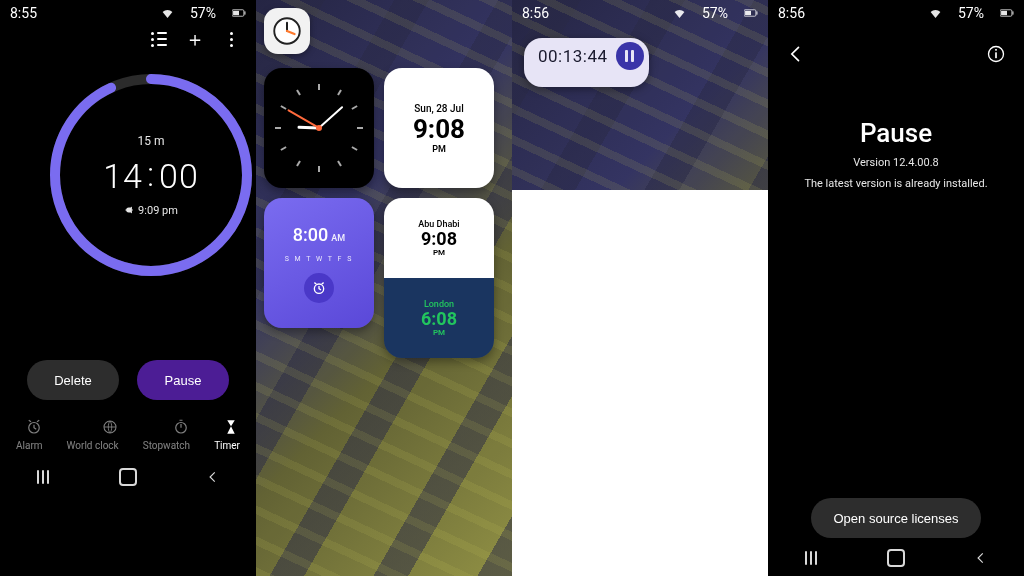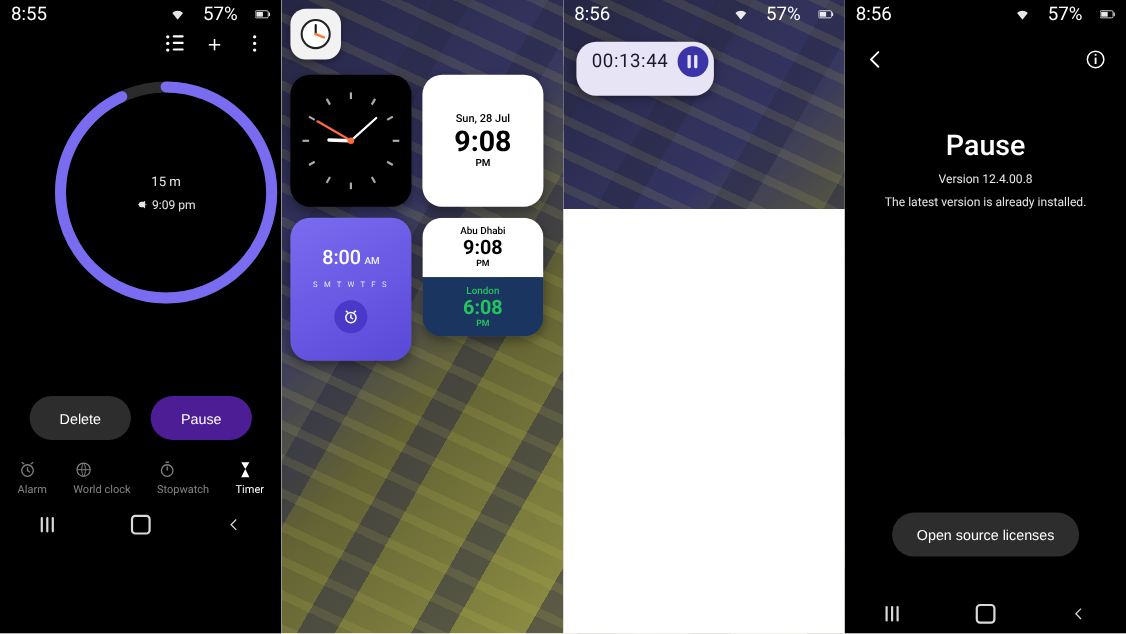--- a/index.html
+++ b/index.html
@@ -1,20 +1,20 @@
 <!DOCTYPE html>
 <html><head>
 <meta charset="utf-8">
 <style>
   html,body{margin:0;padding:0;background:#fff;font-family:-apple-system,BlinkMacSystemFont,'Segoe UI',Roboto,sans-serif;}
   .canvas{width:1024px;height:576px;display:flex;background:#fff;}
   .phone{width:256px;height:576px;position:relative;overflow:hidden;background:#000;color:#fff;display:flex;flex-direction:column;}
   .phone.light{background:#fff;color:#000;}
   
-  .status{display:flex;justify-content:space-between;align-items:center;font-size:17px;padding:4px 10px 2px;height:18px;}
+  .status{display:flex;justify-content:space-between;align-items:center;font-size:14px;padding:4px 10px 2px;height:18px;}
   .status .right{display:flex;align-items:center;gap:16px;}
   .sicon{display:inline-block;opacity:.9;}
   
   .top-actions{display:flex;justify-content:flex-end;gap:18px;padding:6px 16px 0;}
   .icn{width:18px;height:18px;display:flex;align-items:center;justify-content:center;}
   .dots{display:flex;flex-direction:column;gap:3px;align-items:center;justify-content:center;height:18px;}
   .dots span{width:3px;height:3px;border-radius:50%;background:#fff;}
   .plus{font-size:20px;line-height:18px;}
   .listicn{display:flex;flex-direction:column;gap:3px;width:16px;}
   .listicn div{display:flex;align-items:center;gap:3px;}
@@ -27,21 +27,21 @@
   .dur{font-size:12px;opacity:.9;}
   .time-left{font-size:34px;font-weight:300;letter-spacing:1px;}
   .time-left .colon{margin:0 4px;position:relative;top:-2px;}
   .finish{font-size:11px;display:flex;align-items:center;gap:4px;opacity:.9;}
   .bell{width:10px;height:10px;}
   .btns{display:flex;gap:18px;justify-content:center;margin-top:auto;padding:0 16px;}
   .pill{height:40px;border-radius:20px;border:none;display:flex;align-items:center;justify-content:center;font-size:13px;font-weight:500;min-width:92px;}
   .pill.gray{background:#2d2d2d;color:#fff;}
   .pill.red{background:#4c1d95;color:#fff;}
   .tabs{display:flex;justify-content:space-around;padding:18px 4px 8px;font-size:10px;}
-  .tab{display:flex;flex-direction:column;align-items:flex-start;gap:4px;opacity:.5;}
+  .tab{display:flex;flex-direction:column;align-items:flex-end;gap:4px;opacity:.5;}
   .tab.active{opacity:1;}
   .tab .ticn{width:18px;height:18px;}
   .navbar{display:flex;justify-content:space-around;align-items:center;height:36px;opacity:.85;}
   .nb{width:18px;height:18px;display:flex;align-items:center;justify-content:center;}
   .nb.lines{flex-direction:row;gap:3px;}
   .nb.lines span{width:2px;height:14px;background:#fff;border-radius:1px;}
   .nb.sq{border:2px solid #fff;border-radius:4px;width:14px;height:14px;}
   .nb.chev svg{width:14px;height:14px;}
   
   .wall{position:absolute;inset:0;background:linear-gradient(135deg,#1a1a3a 0%,#2a2a5a 35%,#5a5a2a 60%,#8a8a3a 100%);opacity:.95;}
@@ -61,40 +61,40 @@
   .hub{position:absolute;left:50%;top:50%;width:6px;height:6px;border-radius:50%;background:#ff6a3c;transform:translate(-50%,-50%);}
   .card.digital{background:#fff;color:#000;width:110px;height:120px;}
   .card.digital .d1{font-size:10px;font-weight:500;margin-bottom:2px;}
   .card.digital .d2{font-size:26px;font-weight:700;line-height:1;}
   .card.digital .d3{font-size:9px;font-weight:600;margin-top:2px;}
   .card.alarm{background:linear-gradient(150deg,#7a6cf0 0%,#5a48d8 100%);color:#fff;width:110px;height:130px;gap:10px;}
   .card.alarm .atime{font-size:18px;font-weight:500;}
   .card.alarm .ampm{font-size:9px;margin-left:3px;opacity:.9;}
   .card.alarm .days{font-size:7px;letter-spacing:2px;opacity:.85;}
   .card.alarm .acirc{width:30px;height:30px;border-radius:50%;background:#4a38c8;display:flex;align-items:center;justify-content:center;}
-  .card.world{width:110px;height:108px;overflow:hidden;padding:0;}
+  .card.world{width:110px;height:160px;overflow:hidden;padding:0;}
   .wblock{flex:1;width:100%;display:flex;flex-direction:column;align-items:center;justify-content:center;}
   .wblock.top{background:#fff;color:#000;}
   .wblock.bot{background:#1a3560;color:#22c55e;align-items:center;}
   .wblock .c1{font-size:9px;font-weight:500;}
   .wblock .c2{font-size:18px;font-weight:700;line-height:1.1;}
   .wblock .c3{font-size:8px;font-weight:600;}
   
   .swbar{position:absolute;top:38px;left:12px;z-index:3;display:flex;align-items:center;background:#e7e4f6;color:#1a1a2e;height:36px;border-radius:18px;padding:0 5px 13px 14px;gap:8px;box-shadow:0 2px 8px rgba(0,0,0,.4);}
   .swbar .swt{font-size:17px;font-weight:400;letter-spacing:.5px;}
   .swbar .swpause{width:28px;height:28px;border-radius:50%;background:#3a34a8;display:flex;align-items:center;justify-content:center;}
   .swbar .swpause span{width:3px;height:12px;background:#e7e4f6;border-radius:1px;margin:0 1.5px;}
   
   .about-top{display:flex;justify-content:space-between;align-items:center;padding:20px 18px 0;}
   .back svg,.info svg{width:20px;height:20px;}
   .about-body{display:flex;flex-direction:column;align-items:center;padding-top:50px;gap:8px;text-align:center;}
   .about-body h1{font-size:26px;font-weight:500;margin:0;}
   .about-body .ver{font-size:11px;opacity:.9;}
   .about-body .msg{font-size:11px;opacity:.9;}
-  .lic{margin-top:auto;margin-bottom:34px;align-self:center;background:#2d2d2d;color:#fff;border:none;height:40px;padding:0 22px;border-radius:20px;font-size:13px;font-weight:500;}
+  .lic{margin-top:auto;margin-bottom:2px;align-self:center;background:#2d2d2d;color:#fff;border:none;height:40px;padding:0 22px;border-radius:20px;font-size:13px;font-weight:500;}
   .p3-white{position:absolute;left:0;right:0;bottom:0;top:190px;background:#fff;z-index:1;}
 </style>
 </head>
 <body>
 
 <div class="canvas">
 
 <div class="phone">
   <div class="status">
     <span>8:55</span>
@@ -143,20 +143,23 @@
   </div>
 
   <div class="ring-wrap">
     <div class="ring">
       <svg width="210" height="210">
         <circle cx="105" cy="105" r="96" stroke="#2b2b2b" stroke-width="10" fill="none"></circle>
         <circle cx="105" cy="105" r="96" stroke="#7a6cf0" stroke-width="10" fill="none" stroke-dasharray="603" stroke-dashoffset="42" stroke-linecap="round"></circle>
       </svg>
       <div class="ring-inner">
         <div class="dur">15 m</div>
+        <div class="time-left">
+          <span>14</span><span class="colon">:</span><span>00</span>
+        </div>
         <div class="finish">
           <svg class="bell" viewBox="0 0 24 24">
                 <path fill="#fff" d="M12 22a2 2 0 0 0 2-2h-4a2 2 0 0 0 2 2zm6-6V11a6 6 0 0 0-5-5.9V4a1 1 0 1 0-2 0v1.1A6 6 0 0 0 6 11v5l-2 2v1h16v-1z"></path>
               </svg>
           <span>9:09 pm</span>
         </div>
       </div>
     </div>
   </div>
 

